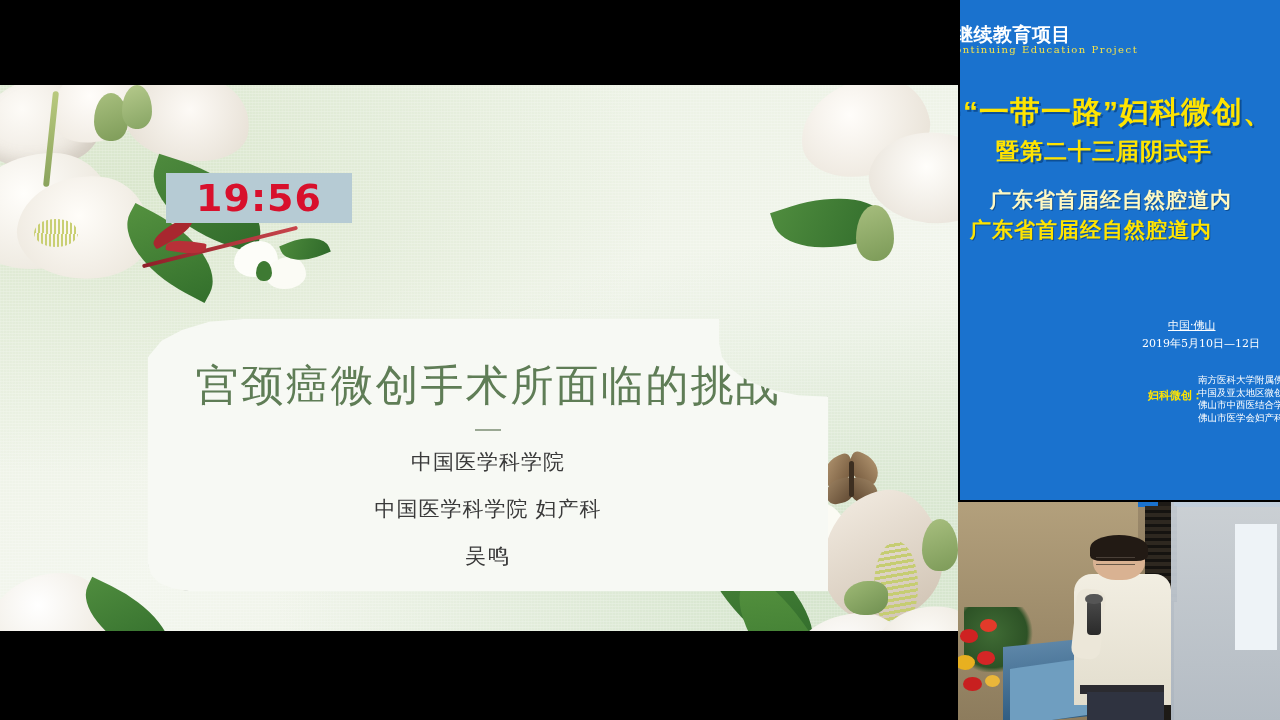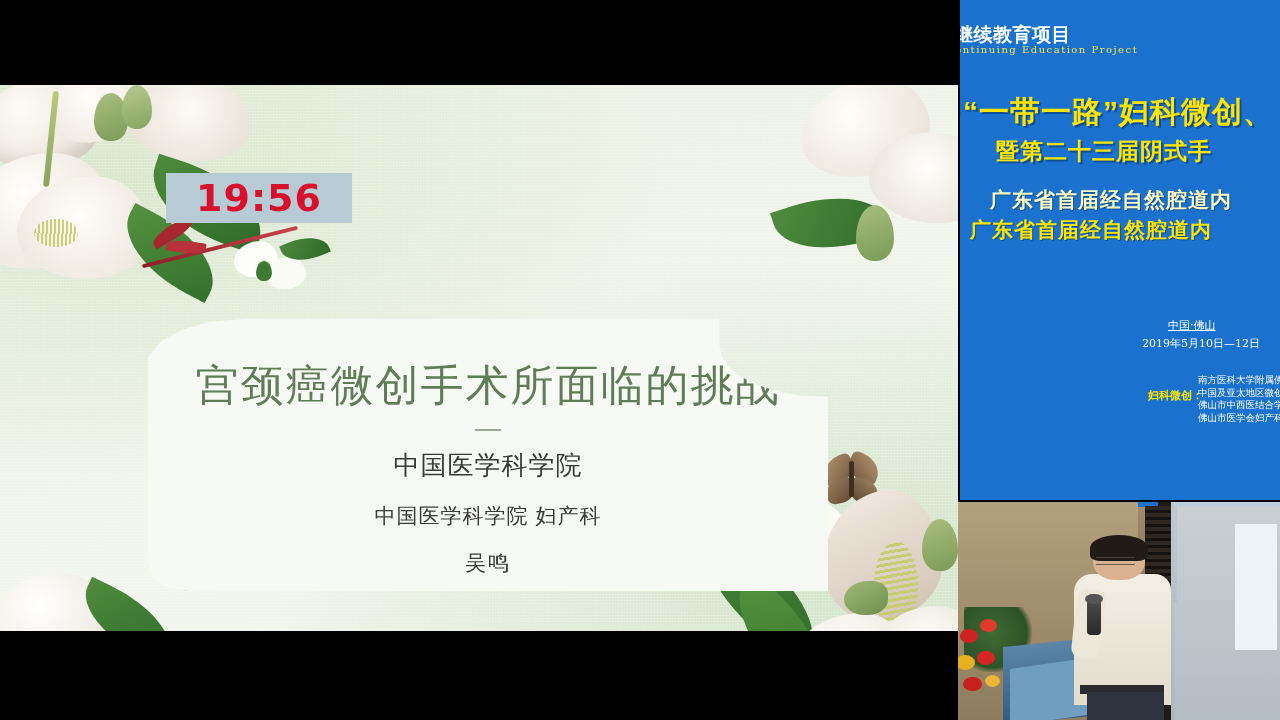--- a/index.html
+++ b/index.html
@@ -33,21 +33,21 @@
 
   
   .card{position:absolute;left:148px;top:234px;width:680px;height:272px;background:#f7f9f4;
         box-shadow:2px 3px 5px rgba(60,70,55,.35);
         -webkit-clip-path:polygon(0 14%,2% 8%,5% 4%,9% 1%,14% 0,84% 0,84% 9%,84.4% 14%,85.6% 18%,87.4% 21.5%,89.8% 24.4%,92.6% 26.6%,95.6% 28%,100% 28.6%,100% 100%,6% 100%,3.6% 99%,1.6% 97%,.5% 94%,0 90%);
         clip-path:polygon(0 14%,2% 8%,5% 4%,9% 1%,14% 0,84% 0,84% 9%,84.4% 14%,85.6% 18%,87.4% 21.5%,89.8% 24.4%,92.6% 26.6%,95.6% 28%,100% 28.6%,100% 100%,6% 100%,3.6% 99%,1.6% 97%,.5% 94%,0 90%);}
   .card-inner{position:absolute;inset:0;display:flex;flex-direction:column;align-items:center;}
   .slide-title{margin-top:38px;font-size:43px;color:#5f7d56;letter-spacing:2px;white-space:nowrap;
                font-family:"DejaVu Sans","Liberation Sans",sans-serif;}
   .divider{margin-top:14px;width:26px;height:2px;background:#9aa893;}
-  .sub{margin-top:17px;font-size:26px;color:#3a3a3a;letter-spacing:1px;white-space:nowrap;}
+  .sub{margin-top:17px;font-size:21px;color:#3a3a3a;letter-spacing:1px;white-space:nowrap;}
   .sub2{margin-top:19px;font-size:21px;color:#3a3a3a;letter-spacing:1px;white-space:nowrap;}
   .sub3{margin-top:19px;font-size:21px;color:#3a3a3a;letter-spacing:2px;white-space:nowrap;}
 
   
   .right-pane{position:absolute;left:958px;top:0;width:322px;height:720px;background:#000;overflow:hidden;}
   .poster{position:absolute;left:2px;top:0;width:320px;height:500px;background:#1a72ce;overflow:hidden;}
   .poster-logo-cn{position:absolute;left:-6px;top:22px;font-size:19px;font-weight:bold;color:#fff;
                   white-space:nowrap;letter-spacing:.5px;}
   .poster-logo-en{position:absolute;left:-14px;top:44px;font-size:10px;color:#f4e24a;white-space:nowrap;
                   letter-spacing:1.5px;font-family:"DejaVu Serif","Liberation Serif",serif;}

